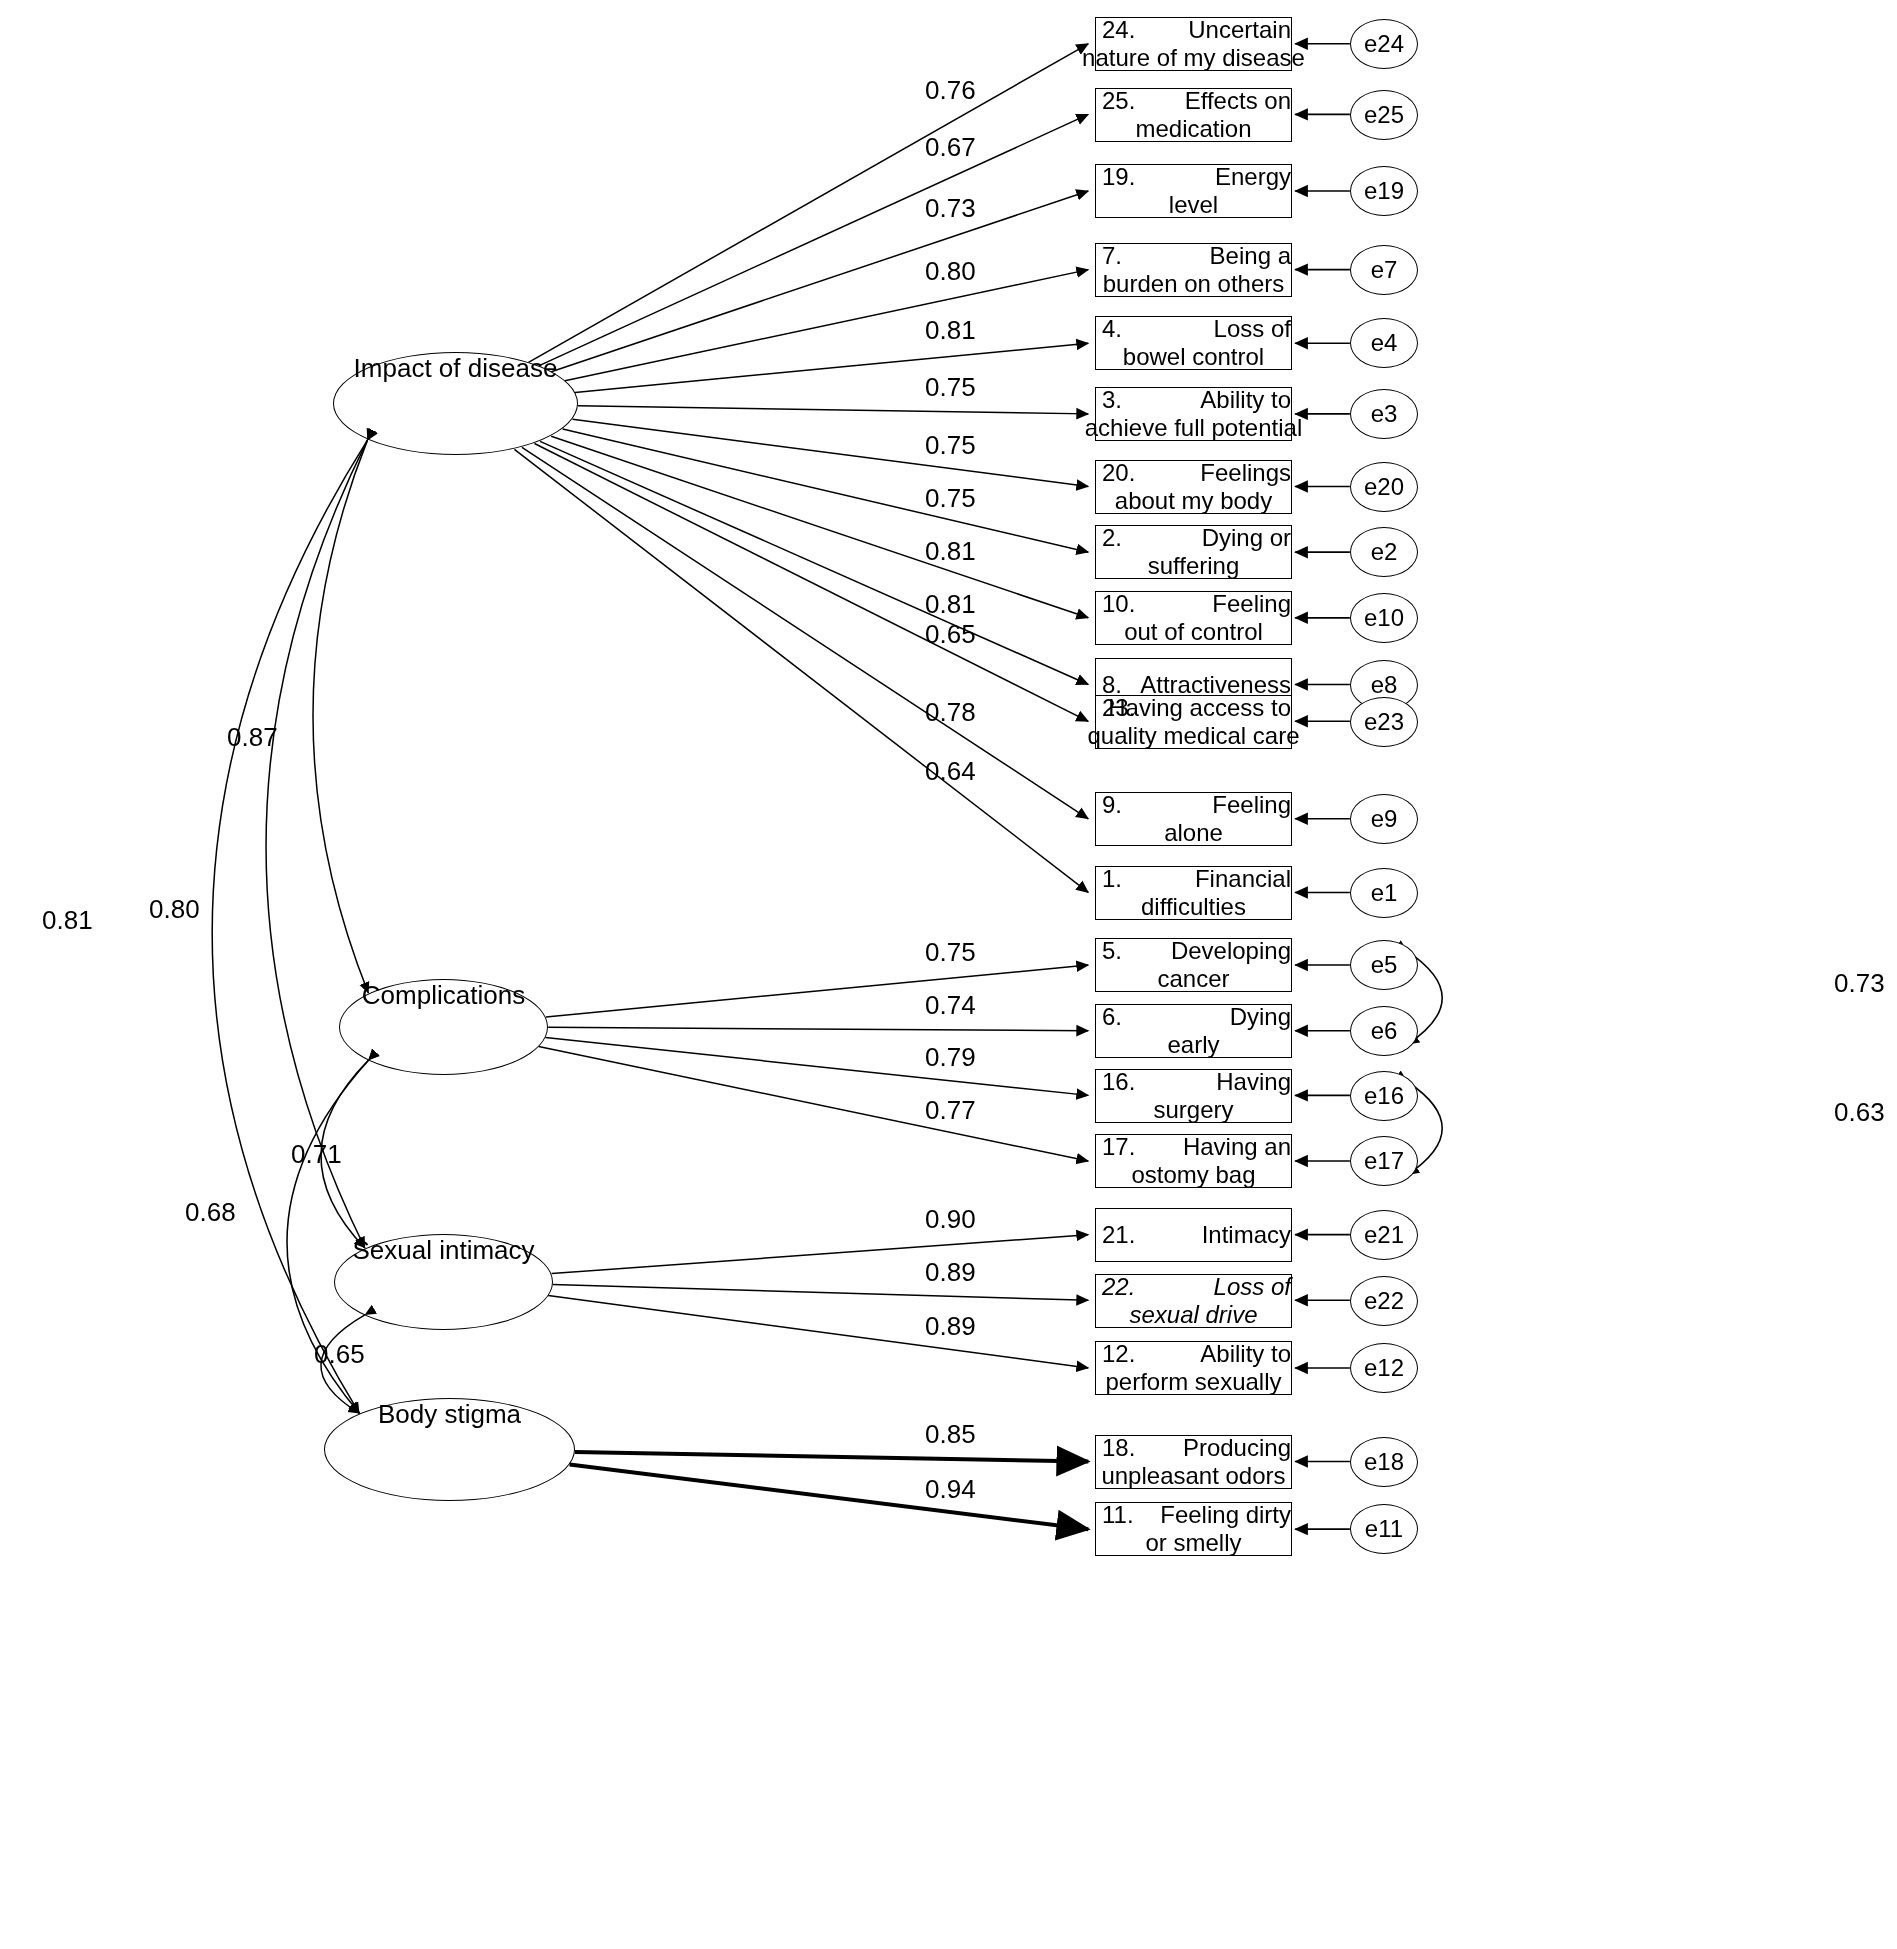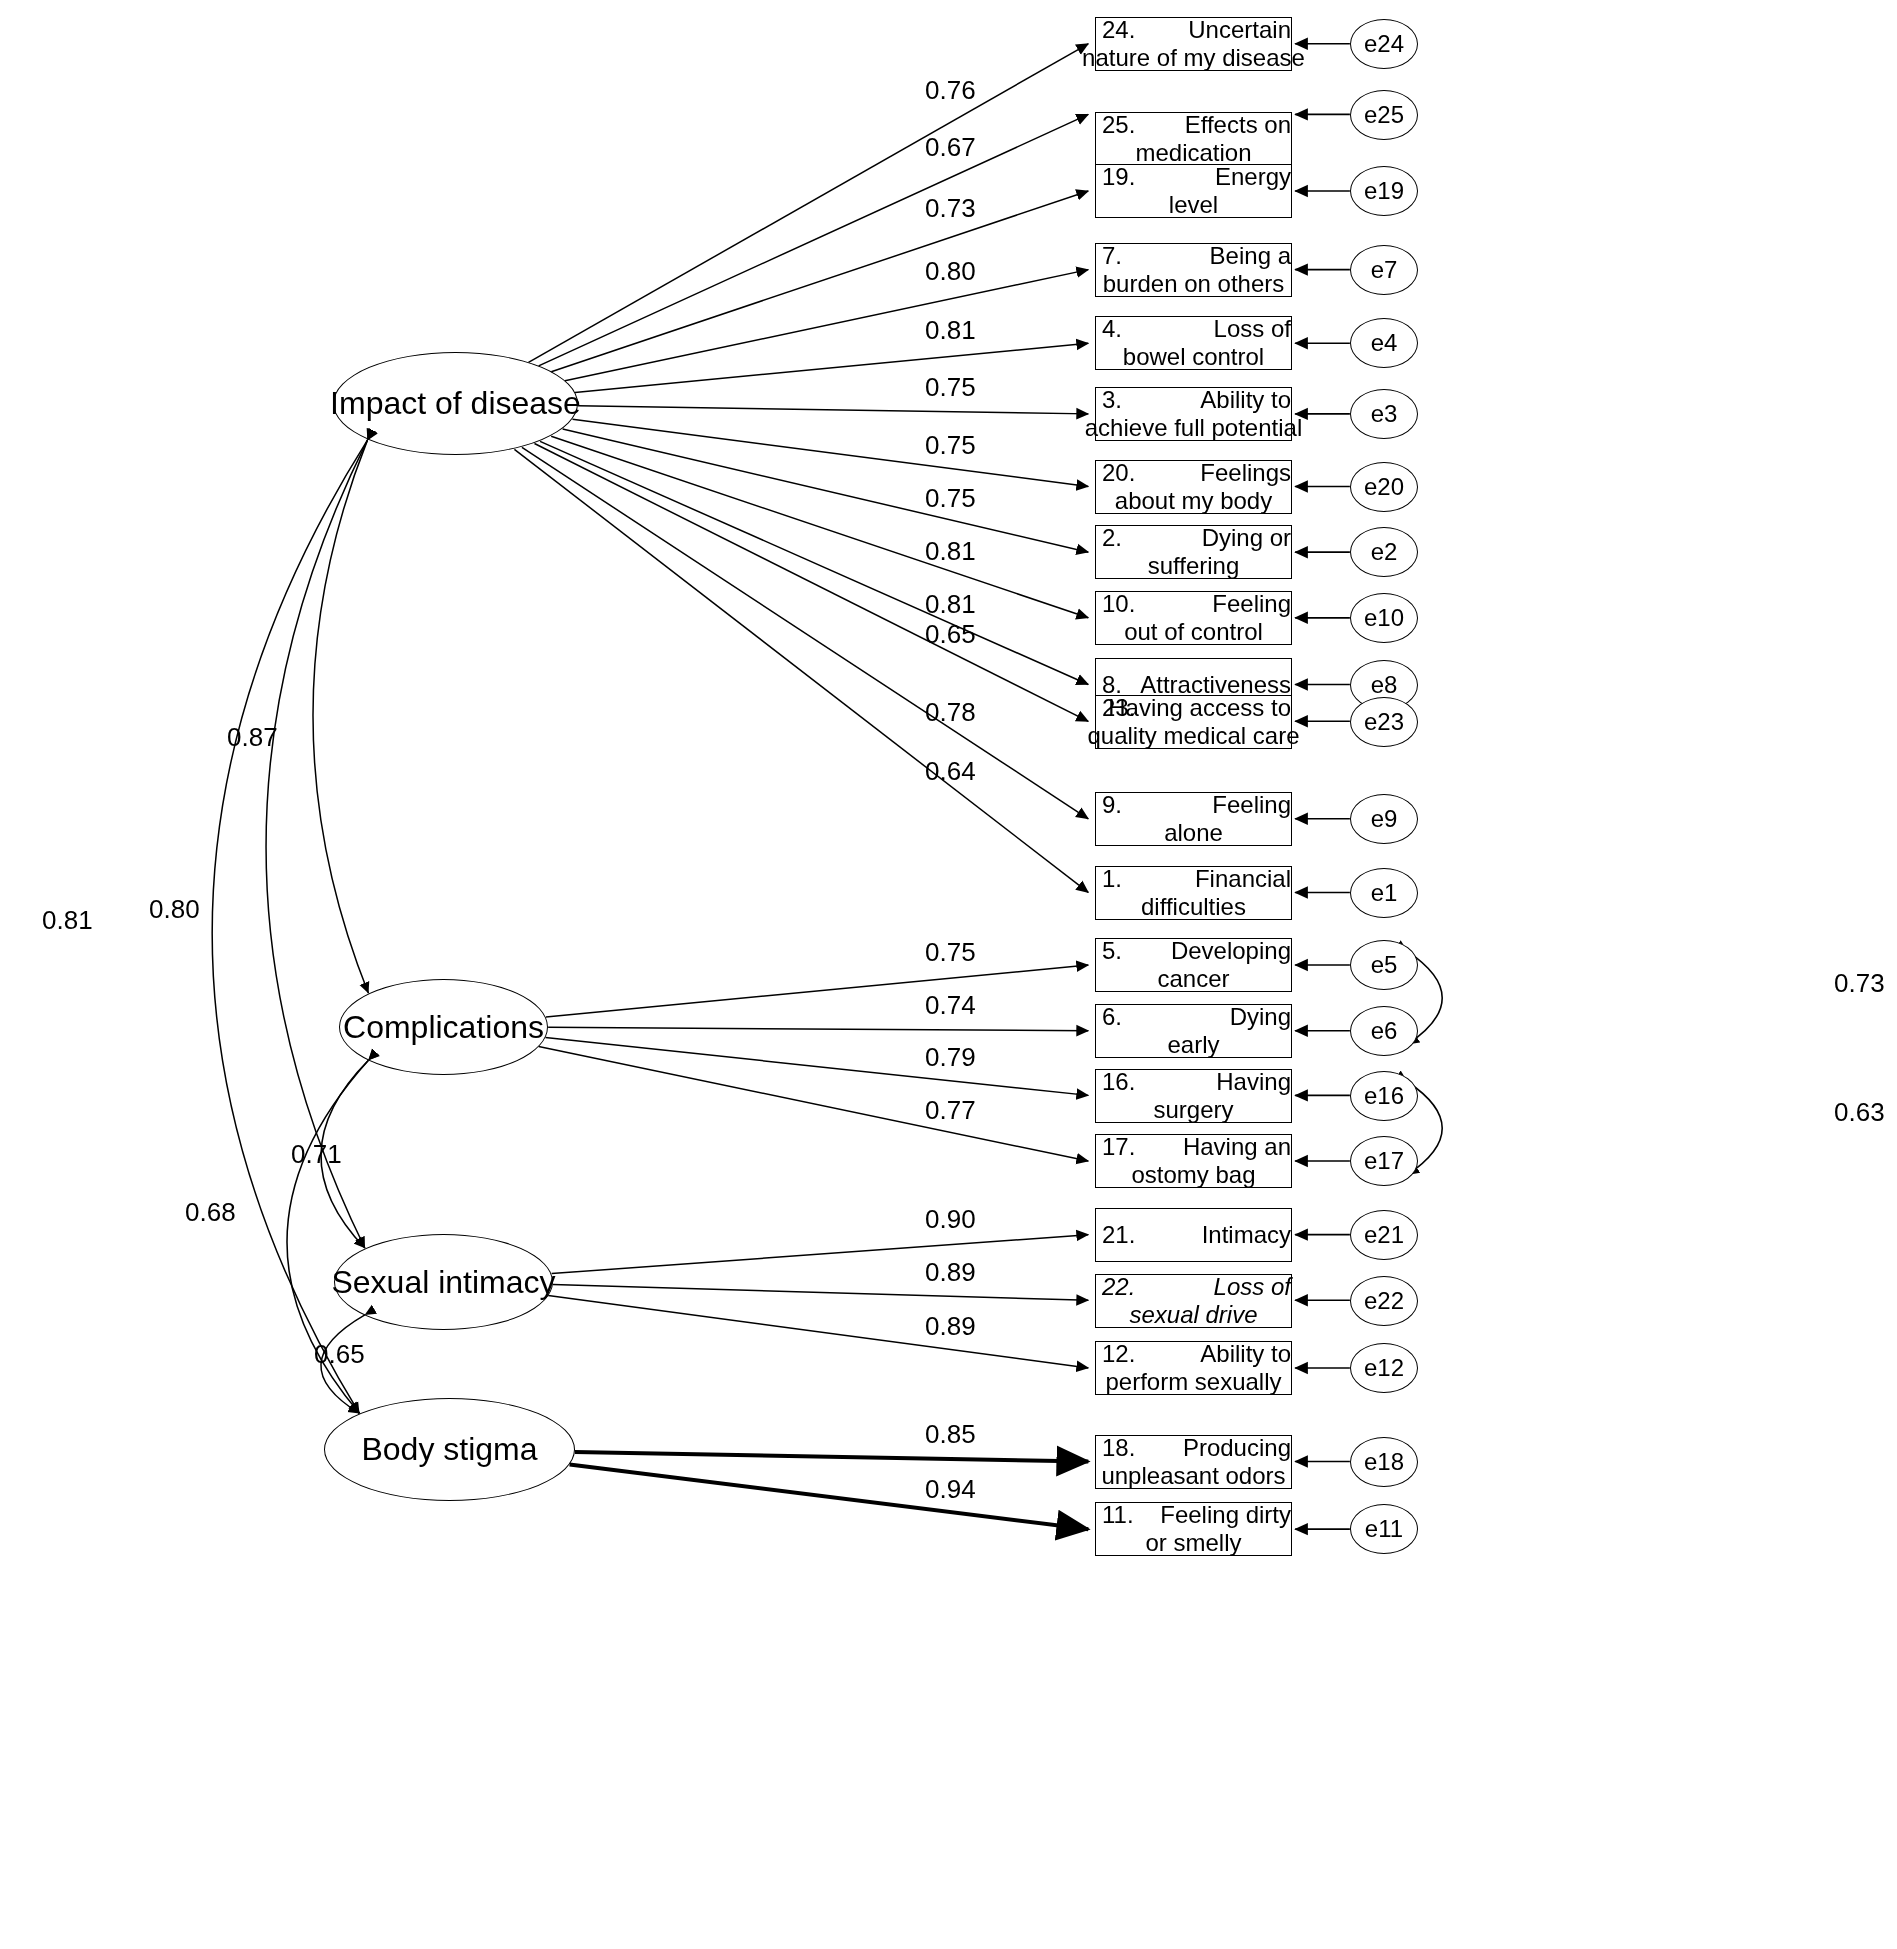--- a/index.html
+++ b/index.html
@@ -21,22 +21,22 @@
   .err{
     position:absolute;box-sizing:border-box;
     border:1.6px solid #000;border-radius:50%;background:#fff;
     display:flex;align-items:center;justify-content:center;
     font-size:24px;
   }
 
   .latent{
     position:absolute;box-sizing:border-box;
     border:1.6px solid #000;border-radius:50%;background:transparent;
-    display:flex;align-items:center;justify-content:center;
-    font-size:32px;white-space:nowrap;
+    display:flex;align-items:flex-start;justify-content:center;
+    font-size:26px;white-space:nowrap;
   }
 
   .lbl{
     position:absolute;font-size:26px;line-height:26px;
     white-space:nowrap;background:transparent;
   }
 </style>
 </head>
 <body>
 
@@ -127,21 +127,21 @@
       </div>
     </div>
   <div id="boxes">
       <div class="ind-box" style="left: 1095px; top: 17px; width: 197px; height: 54px;">
         <div class="ind-line first">
           <span class="ind-num">24.</span>
           <span class="ind-t1">Uncertain</span>
         </div>
         <div class="ind-line">nature of my disease</div>
       </div>
-      <div class="ind-box" style="left: 1095px; top: 88px; width: 197px; height: 54px; margin-top: 24px;">
+      <div class="ind-box" style="left: 1095px; top: 88px; width: 197px; height: 54px;">
         <div class="ind-line first">
           <span class="ind-num">25.</span>
           <span class="ind-t1">Effects on</span>
         </div>
         <div class="ind-line">medication</div>
       </div>
       <div class="ind-box" style="left: 1095px; top: 164px; width: 197px; height: 54px;">
         <div class="ind-line first">
           <span class="ind-num">19.</span>
           <span class="ind-t1">Energy</span>

